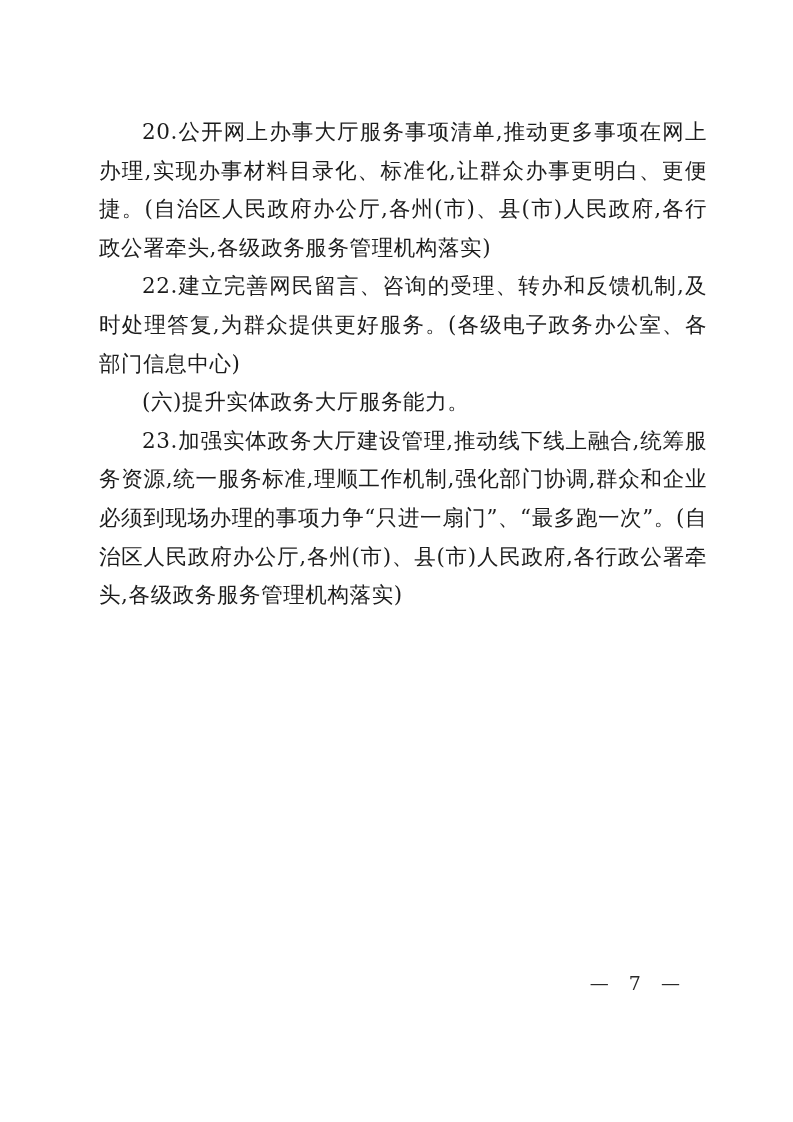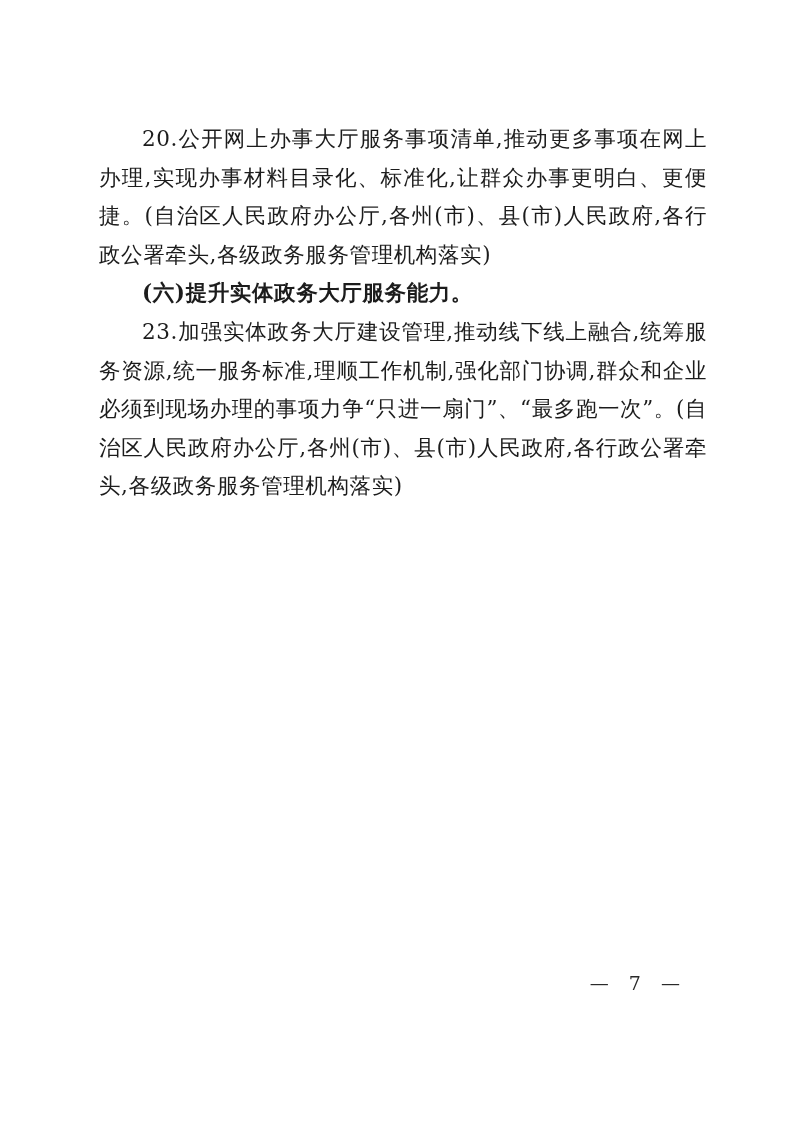--- a/index.html
+++ b/index.html
@@ -16,50 +16,51 @@
     color: #1c1c1c;
   }
   .page {
     position: absolute;
     inset: 0;
     background: #ffffff;
   }
   .doc-body {
     position: absolute;
     left: 99px;
-    top: 120px;
+    top: 113px;
     width: 608px;
   }
   p.para {
     margin: 0;
     font-size: 21.5px;
     line-height: 38.6px;
     letter-spacing: 0.6px;
     text-align: justify;
     text-justify: inter-character;
     text-indent: 2em;
     word-break: break-all;
   }
   p.para.heading {
-    font-weight: bold;
+    font-weight: normal;
   }
   .page-number {
     position: absolute;
     top: 972px;
     right: 112px;
     font-size: 19px;
     letter-spacing: 1px;
     word-spacing: 12px;
     color: #2a2a2a;
     white-space: nowrap;
   }
 </style>
 </head>
 <body>
 
 <div class="page">
   <div class="doc-body">
       <p class="para">20.公开网上办事大厅服务事项清单,推动更多事项在网上办理,实现办事材料目录化、标准化,让群众办事更明白、更便捷。(自治区人民政府办公厅,各州(市)、县(市)人民政府,各行政公署牵头,各级政务服务管理机构落实)</p>
+      <p class="para">22.建立完善网民留言、咨询的受理、转办和反馈机制,及时处理答复,为群众提供更好服务。(各级电子政务办公室、各部门信息中心)</p>
       <p class="para heading">(六)提升实体政务大厅服务能力。</p>
       <p class="para">23.加强实体政务大厅建设管理,推动线下线上融合,统筹服务资源,统一服务标准,理顺工作机制,强化部门协调,群众和企业必须到现场办理的事项力争“只进一扇门”、“最多跑一次”。(自治区人民政府办公厅,各州(市)、县(市)人民政府,各行政公署牵头,各级政务服务管理机构落实)</p>
     </div>
   <div class="page-number">— 7 —</div>
 </div>
 
 </body></html>

